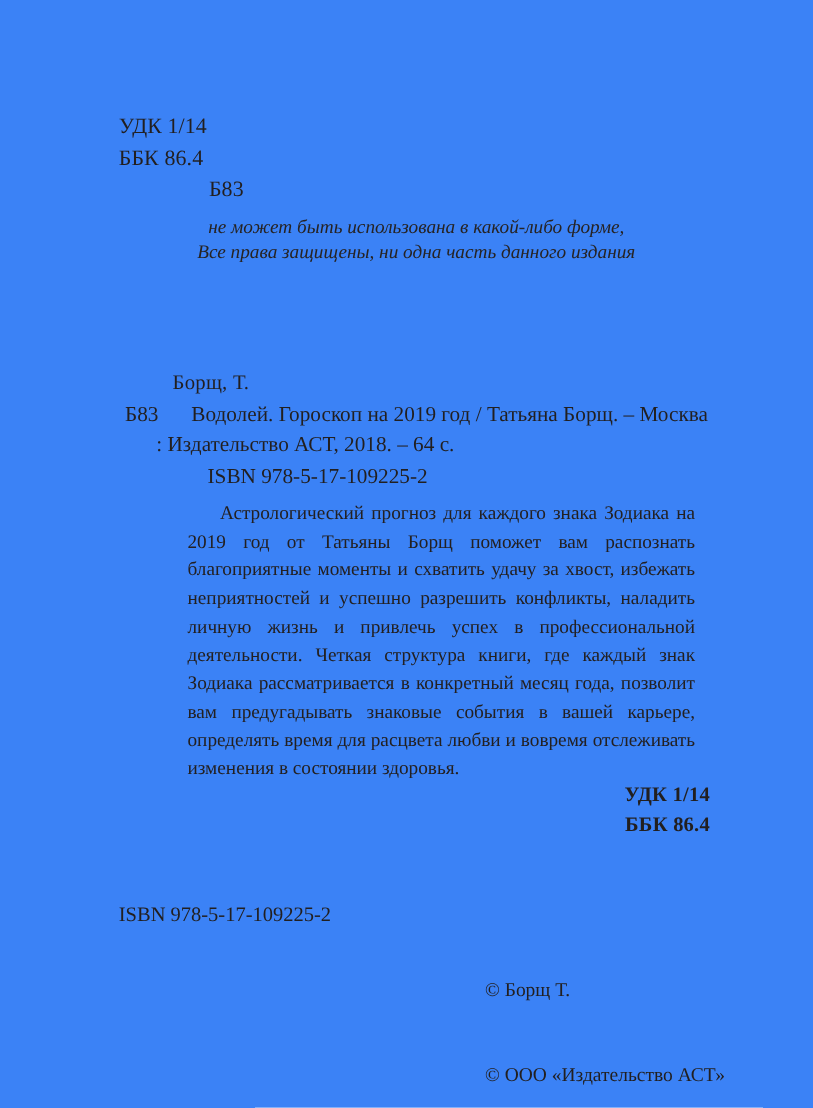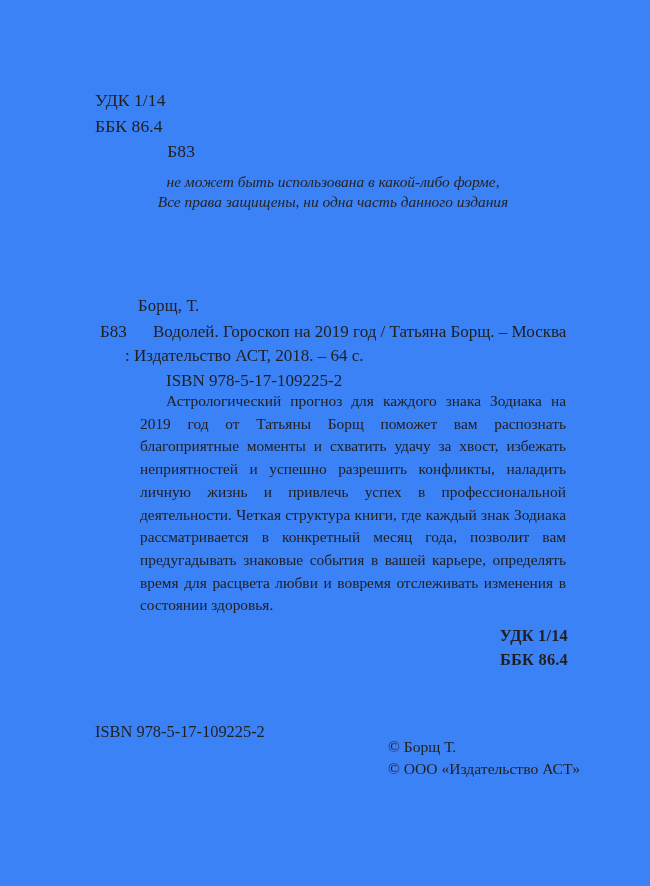--- a/index.html
+++ b/index.html
@@ -99,21 +99,21 @@
     position: absolute;
     left: 138px;
     top: 388px;
     width: 430px;
     font-size: 15.4px;
     line-height: 22.7px;
     text-align: justify;
     color: #232021;
   }
   .annotation p {
-    margin: 2px;
+    margin: 12px;
     text-indent: 26px;
   }
 
   
   .udk-bottom {
     position: absolute;
     right: 82px;
     top: 624px;
     text-align: right;
     font-weight: bold;
@@ -137,20 +137,21 @@
   .footer-rights {
     position: absolute;
     left: 388px;
     top: 736px;
     font-size: 15.6px;
     line-height: 22px;
   }
   .footer-rights span {
     display: block;
     white-space: nowrap;
+    margin-top: 46px;
   }
 </style>
 </head>
 <body>
 
 <div class="page">
 
   <div class="udk-top">
     <span class="line">УДК 1/14</span>
     <span class="line">ББК 86.4</span>

